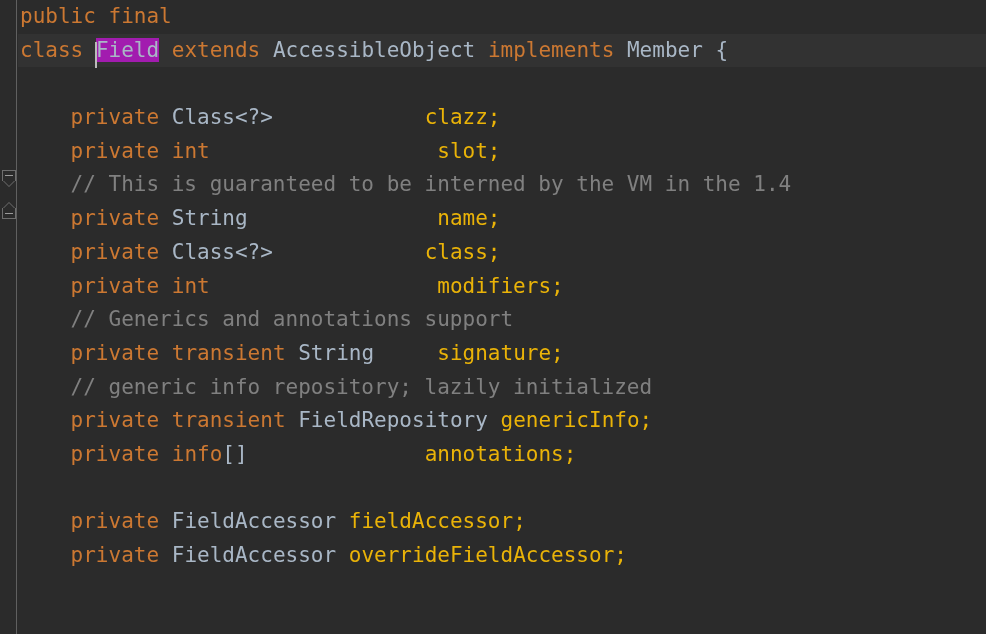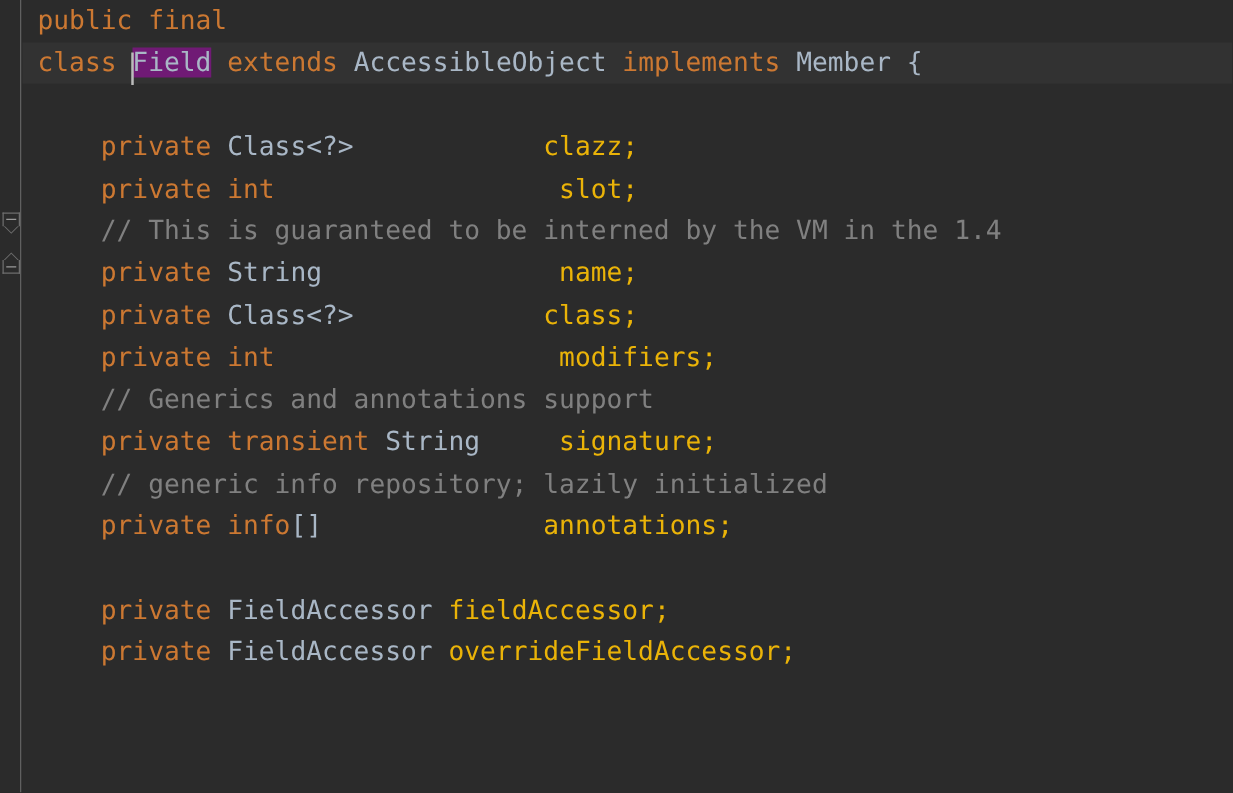--- a/index.html
+++ b/index.html
@@ -128,38 +128,38 @@
     height: 634px;
     z-index: 2;
   }
   .line {
     position: relative;
     height: 33.7px;
     line-height: 33.7px;
     white-space: pre;
     font-size: 21px;
     letter-spacing: 0;
-    padding-left: 30px;
+    padding-left: 20px;
     box-sizing: border-box;
     color: #a9b7c6;
   }
   .line.current {
     background: #323232;
   }
 
   
   .kw   { color: #cc7832; }
   .typ  { color: #a9b7c6; }
   .fld  { color: #eab308; }
   .cmt  { color: #808080; text-align: right; }
   .pun  { color: #a9b7c6; }
 
   
   .ident-hl {
-    background: #701a75;
+    background: #a21caf;
     position: relative;
   }
   .caret {
     position: absolute;
     left: -1px;
     top: 4px;
     width: 2px;
     height: 26px;
     background: #bbbbbb;
   }
@@ -175,20 +175,21 @@
       <div class="line">&nbsp;</div>
       <div class="line"><span class="pun">    </span><span class="kw">private</span><span class="pun"> </span><span class="typ">Class</span><span class="typ">&lt;?&gt;</span><span class="pun">            </span><span class="fld">clazz</span><span class="fld">;</span></div>
       <div class="line"><span class="pun">    </span><span class="kw">private</span><span class="pun"> </span><span class="kw">int</span><span class="pun">                  </span><span class="fld">slot</span><span class="fld">;</span></div>
       <div class="line"><span class="pun">    </span><span class="cmt">// This is guaranteed to be interned by the VM in the 1.4</span></div>
       <div class="line"><span class="pun">    </span><span class="kw">private</span><span class="pun"> </span><span class="typ">String</span><span class="pun">               </span><span class="fld">name</span><span class="fld">;</span></div>
       <div class="line"><span class="pun">    </span><span class="kw">private</span><span class="pun"> </span><span class="typ">Class</span><span class="typ">&lt;?&gt;</span><span class="pun">            </span><span class="fld">class</span><span class="fld">;</span></div>
       <div class="line"><span class="pun">    </span><span class="kw">private</span><span class="pun"> </span><span class="kw">int</span><span class="pun">                  </span><span class="fld">modifiers</span><span class="fld">;</span></div>
       <div class="line"><span class="pun">    </span><span class="cmt">// Generics and annotations support</span></div>
       <div class="line"><span class="pun">    </span><span class="kw">private</span><span class="pun"> </span><span class="kw">transient</span><span class="pun"> </span><span class="typ">String</span><span class="pun">     </span><span class="fld">signature</span><span class="fld">;</span></div>
       <div class="line"><span class="pun">    </span><span class="cmt">// generic info repository; lazily initialized</span></div>
+      <div class="line"><span class="pun">    </span><span class="kw">private</span><span class="pun"> </span><span class="kw">transient</span><span class="pun"> </span><span class="typ">FieldRepository</span><span class="pun"> </span><span class="fld">genericInfo</span><span class="fld">;</span></div>
       <div class="line"><span class="pun">    </span><span class="kw">private</span><span class="pun"> </span><span class="kw">info</span><span class="typ">[]</span><span class="pun">              </span><span class="fld">annotations</span><span class="fld">;</span></div>
       <div class="line"><span class="pun">    </span></div>
       <div class="line"><span class="pun">    </span><span class="kw">private</span><span class="pun"> </span><span class="typ">FieldAccessor</span><span class="pun"> </span><span class="fld">fieldAccessor</span><span class="fld">;</span></div>
       <div class="line"><span class="pun">    </span><span class="kw">private</span><span class="pun"> </span><span class="typ">FieldAccessor</span><span class="pun"> </span><span class="fld">overrideFieldAccessor</span><span class="fld">;</span></div>
     </div>
 
   <div id="gutter">
     <div id="gutter-rule"></div>
   <div class="fold-marker down" style="top: 170px;">
         <div class="tip"></div>

